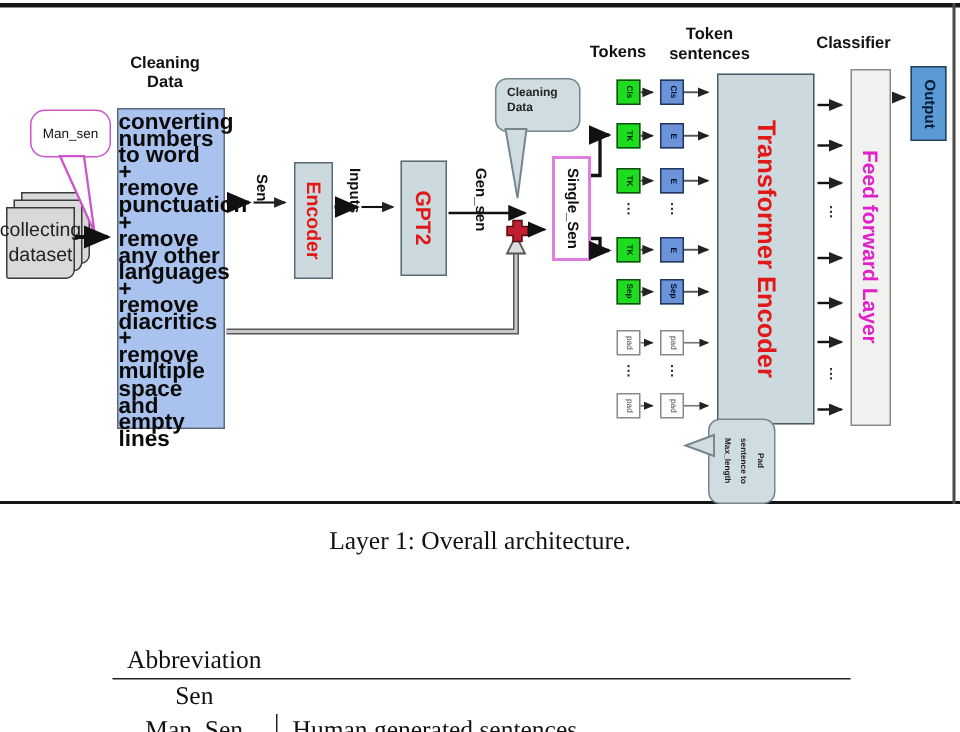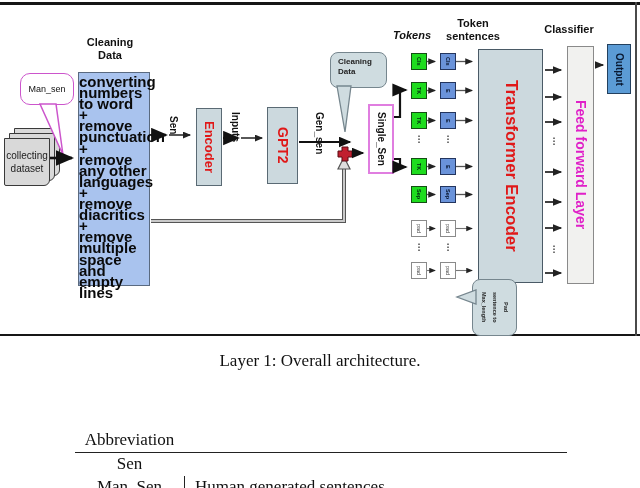--- a/index.html
+++ b/index.html
@@ -35,34 +35,34 @@
 <body>
 
 <div class="fig">
 
   <div class="abs" style="left:0;top:2px;width:640px;height:2.5px;background:#161616;"></div>
   <div class="abs" style="left:0;top:334px;width:640px;height:2px;background:#161616;"></div>
   <div class="abs" style="left:635px;top:2px;width:1.5px;height:334px;background:#4a4a4a;"></div>
 
   <div class="abs hdr pre" style="left:78px;top:36px;width:64px;">Cleaning
 Data</div>
-  <div class="abs hdr" style="left:388px;top:29px;width:48px;font-style:italic;">Tokens</div>
+  <div class="abs hdr" style="left:388px;top:29px;width:48px;">Tokens</div>
   <div class="abs hdr pre" style="left:437px;top:17px;width:72px;">Token
 sentences</div>
   <div class="abs hdr" style="left:537px;top:23px;width:64px;">Classifier</div>
 
   <div class="abs ctr" style="left:20px;top:73px;width:54px;height:32px;background:#fff;border:1.5px solid var(--magentaborder);border-radius:10px;">
     <span style="font-size:9px;color:#111;">Man_sen</span>
   </div>
 
   <div>
     <div class="page" style="left:14px;top:128px;"></div>
     <div class="page" style="left:9px;top:133px;"></div>
     <div class="page ctr" style="left:4px;top:138px;">
-      <span class="pre" style="font-size:10px;color:#222;line-height:1.3;">collecting
+      <span class="pre" style="font-size:13px;color:#222;line-height:1.3;">collecting
 dataset</span>
     </div>
   </div>
 
   <div class="abs" style="left:78px;top:72px;width:72px;height:214px;background:var(--cleanfill);border:1.5px solid #5a6a80;">
     <div class="pre" style="font-size:15px;font-weight:bold;color:#0a0a0a;text-align:left;line-height:11.1px;padding-top:3px;">converting
 numbers
 to word
 +
 remove

